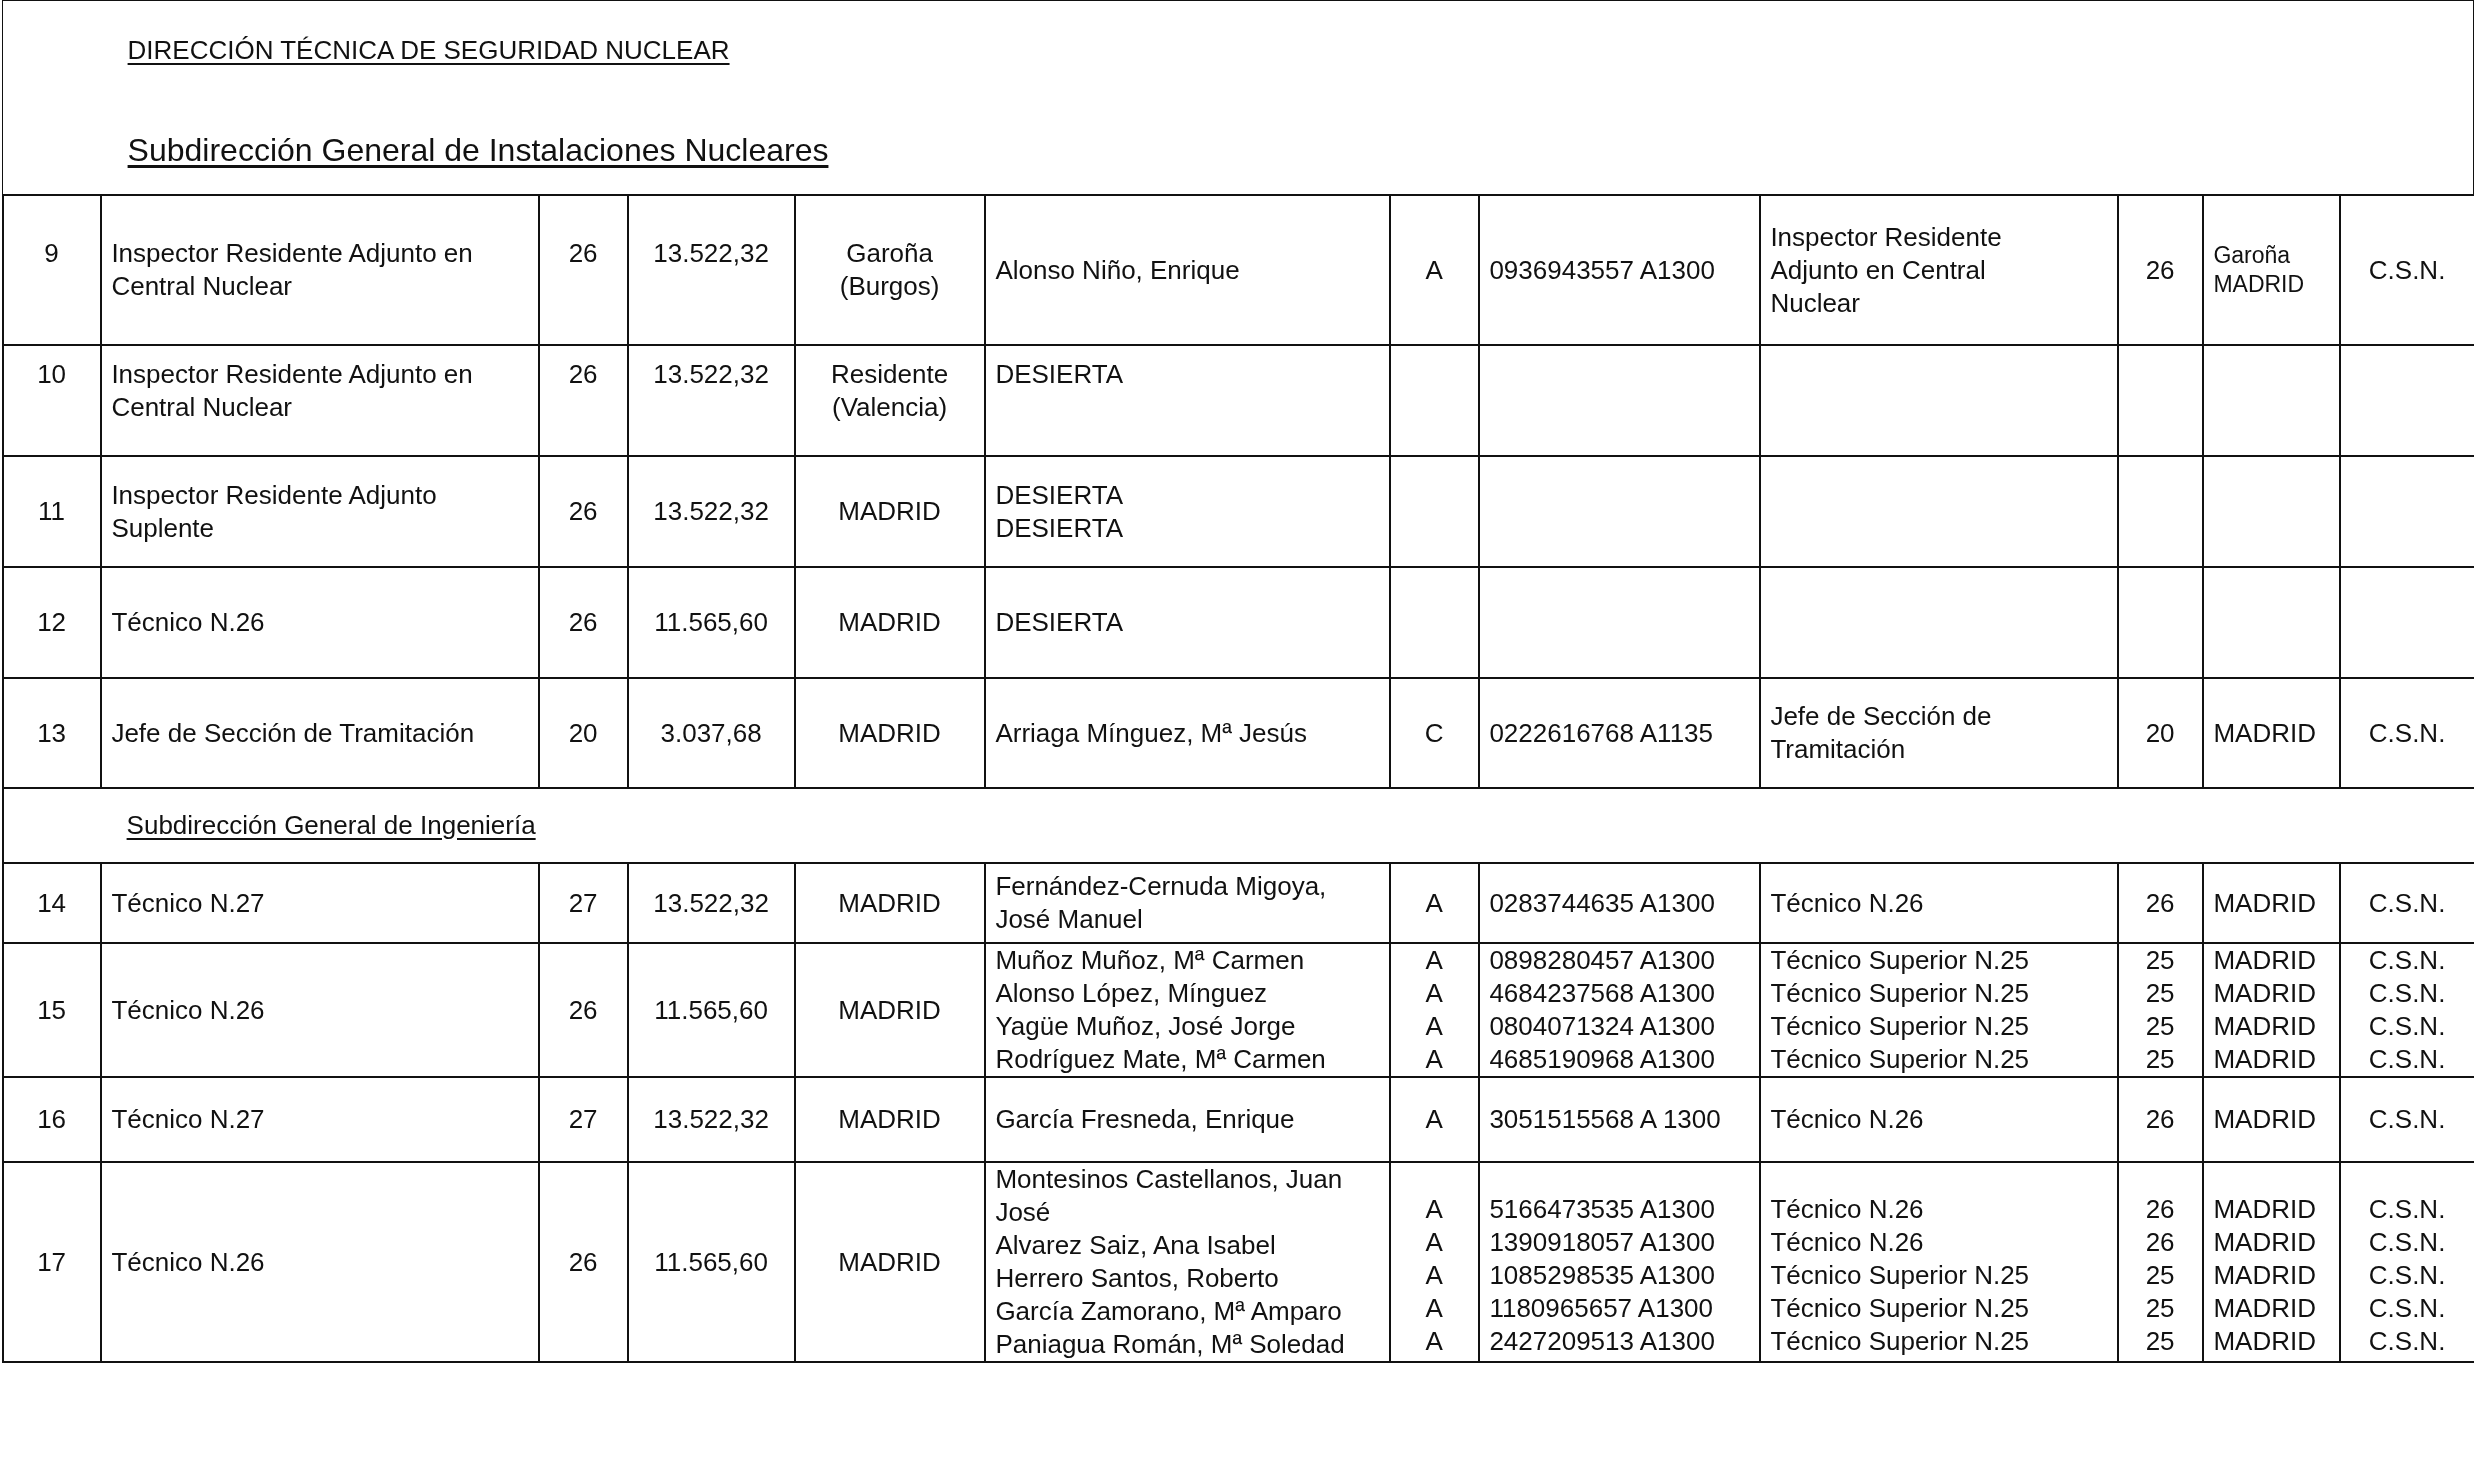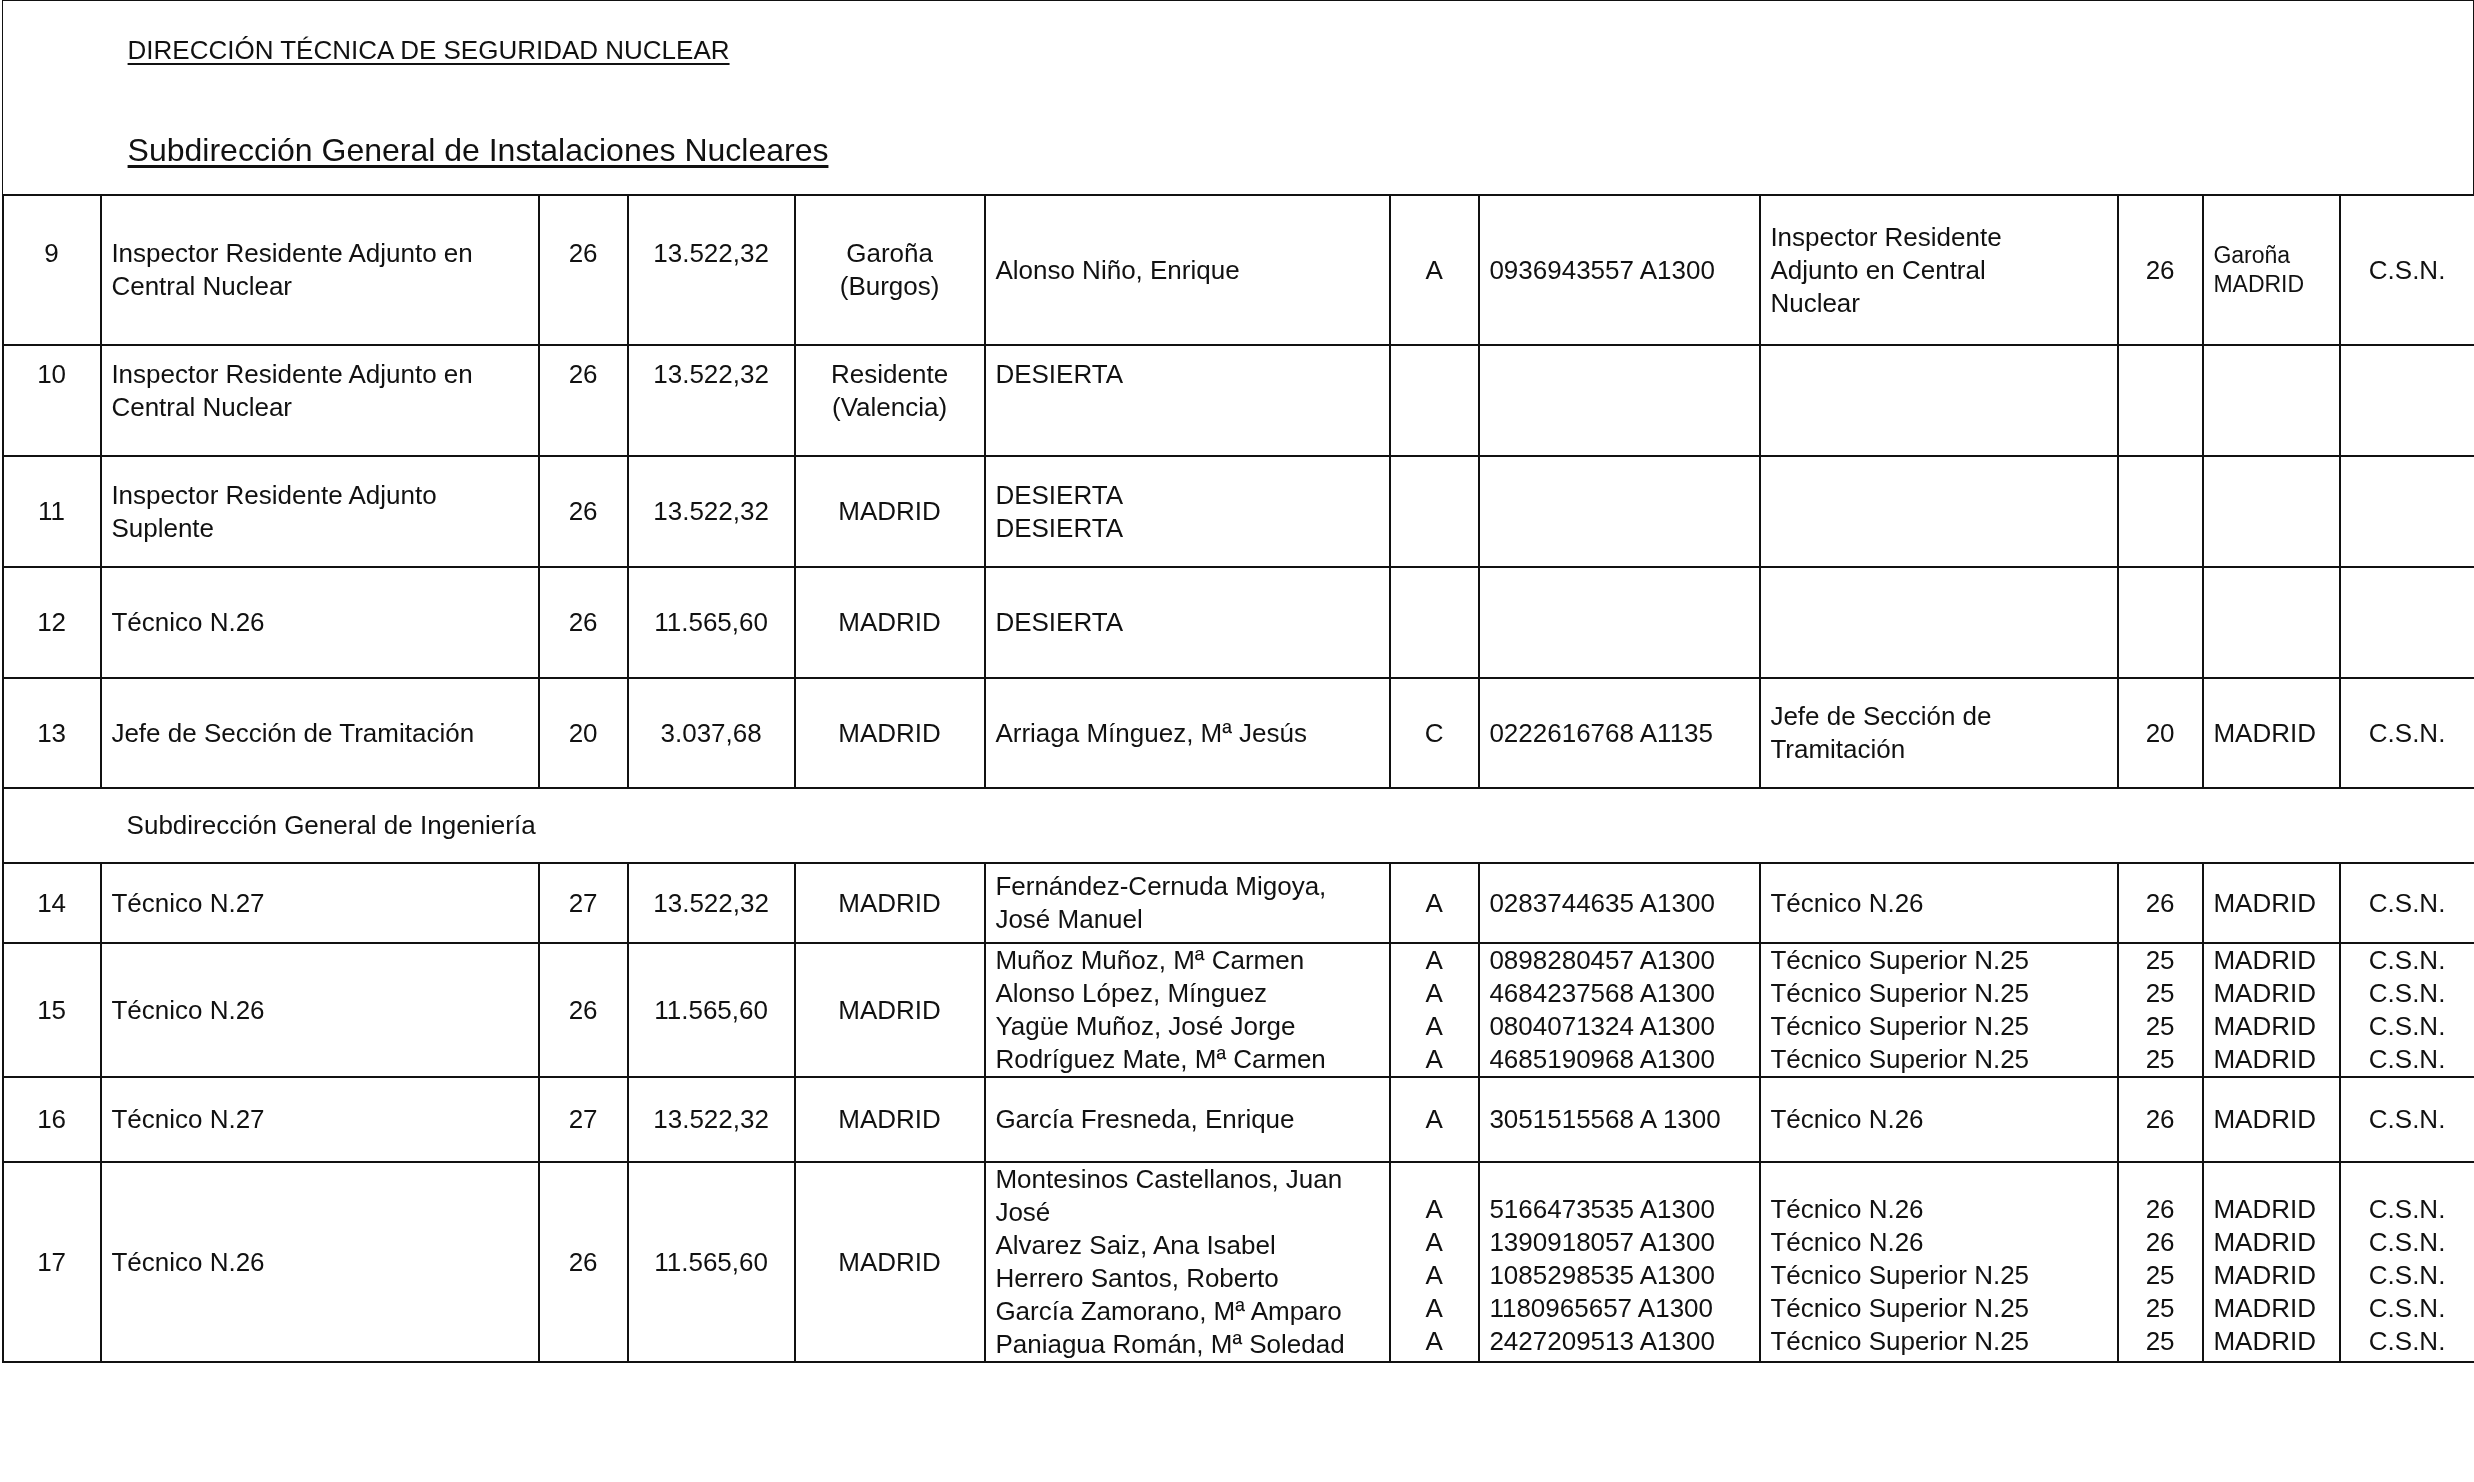--- a/index.html
+++ b/index.html
@@ -12,21 +12,21 @@
   .hdr .s { position:absolute; left:125px; top:131px; font-size:32px; text-decoration:underline; text-underline-offset:4.1px; }
   table.grid { position:absolute; left:0; top:194px; border-collapse:collapse; table-layout:fixed; width:2473px; }
   table.grid td { border:2.1px solid #111; font-size:26px; line-height:33px; padding:0 9.8px; vertical-align:middle; overflow:hidden; white-space:nowrap; }
   .c { text-align:center; }
   .l { text-align:left; }
   .top { vertical-align:top !important; }
   .pt9 { padding-top:41px !important; }
   .pt10 { padding-top:11.5px !important; }
   .small { font-size:23px !important; line-height:29.5px !important; }
   td.sec { padding-left:123px !important; text-align:left; }
-  td.sec span { text-underline-offset:4.1px; }
+  td.sec span { text-decoration:underline; text-underline-offset:4.1px; }
   .ln { display:block; }
 </style>
 </head>
 <body>
 
 <div class="page">
 
   <div class="hdr">
     <div class="t">DIRECCIÓN TÉCNICA DE SEGURIDAD NUCLEAR</div>
     <div class="s">Subdirección General de Instalaciones Nucleares</div>

